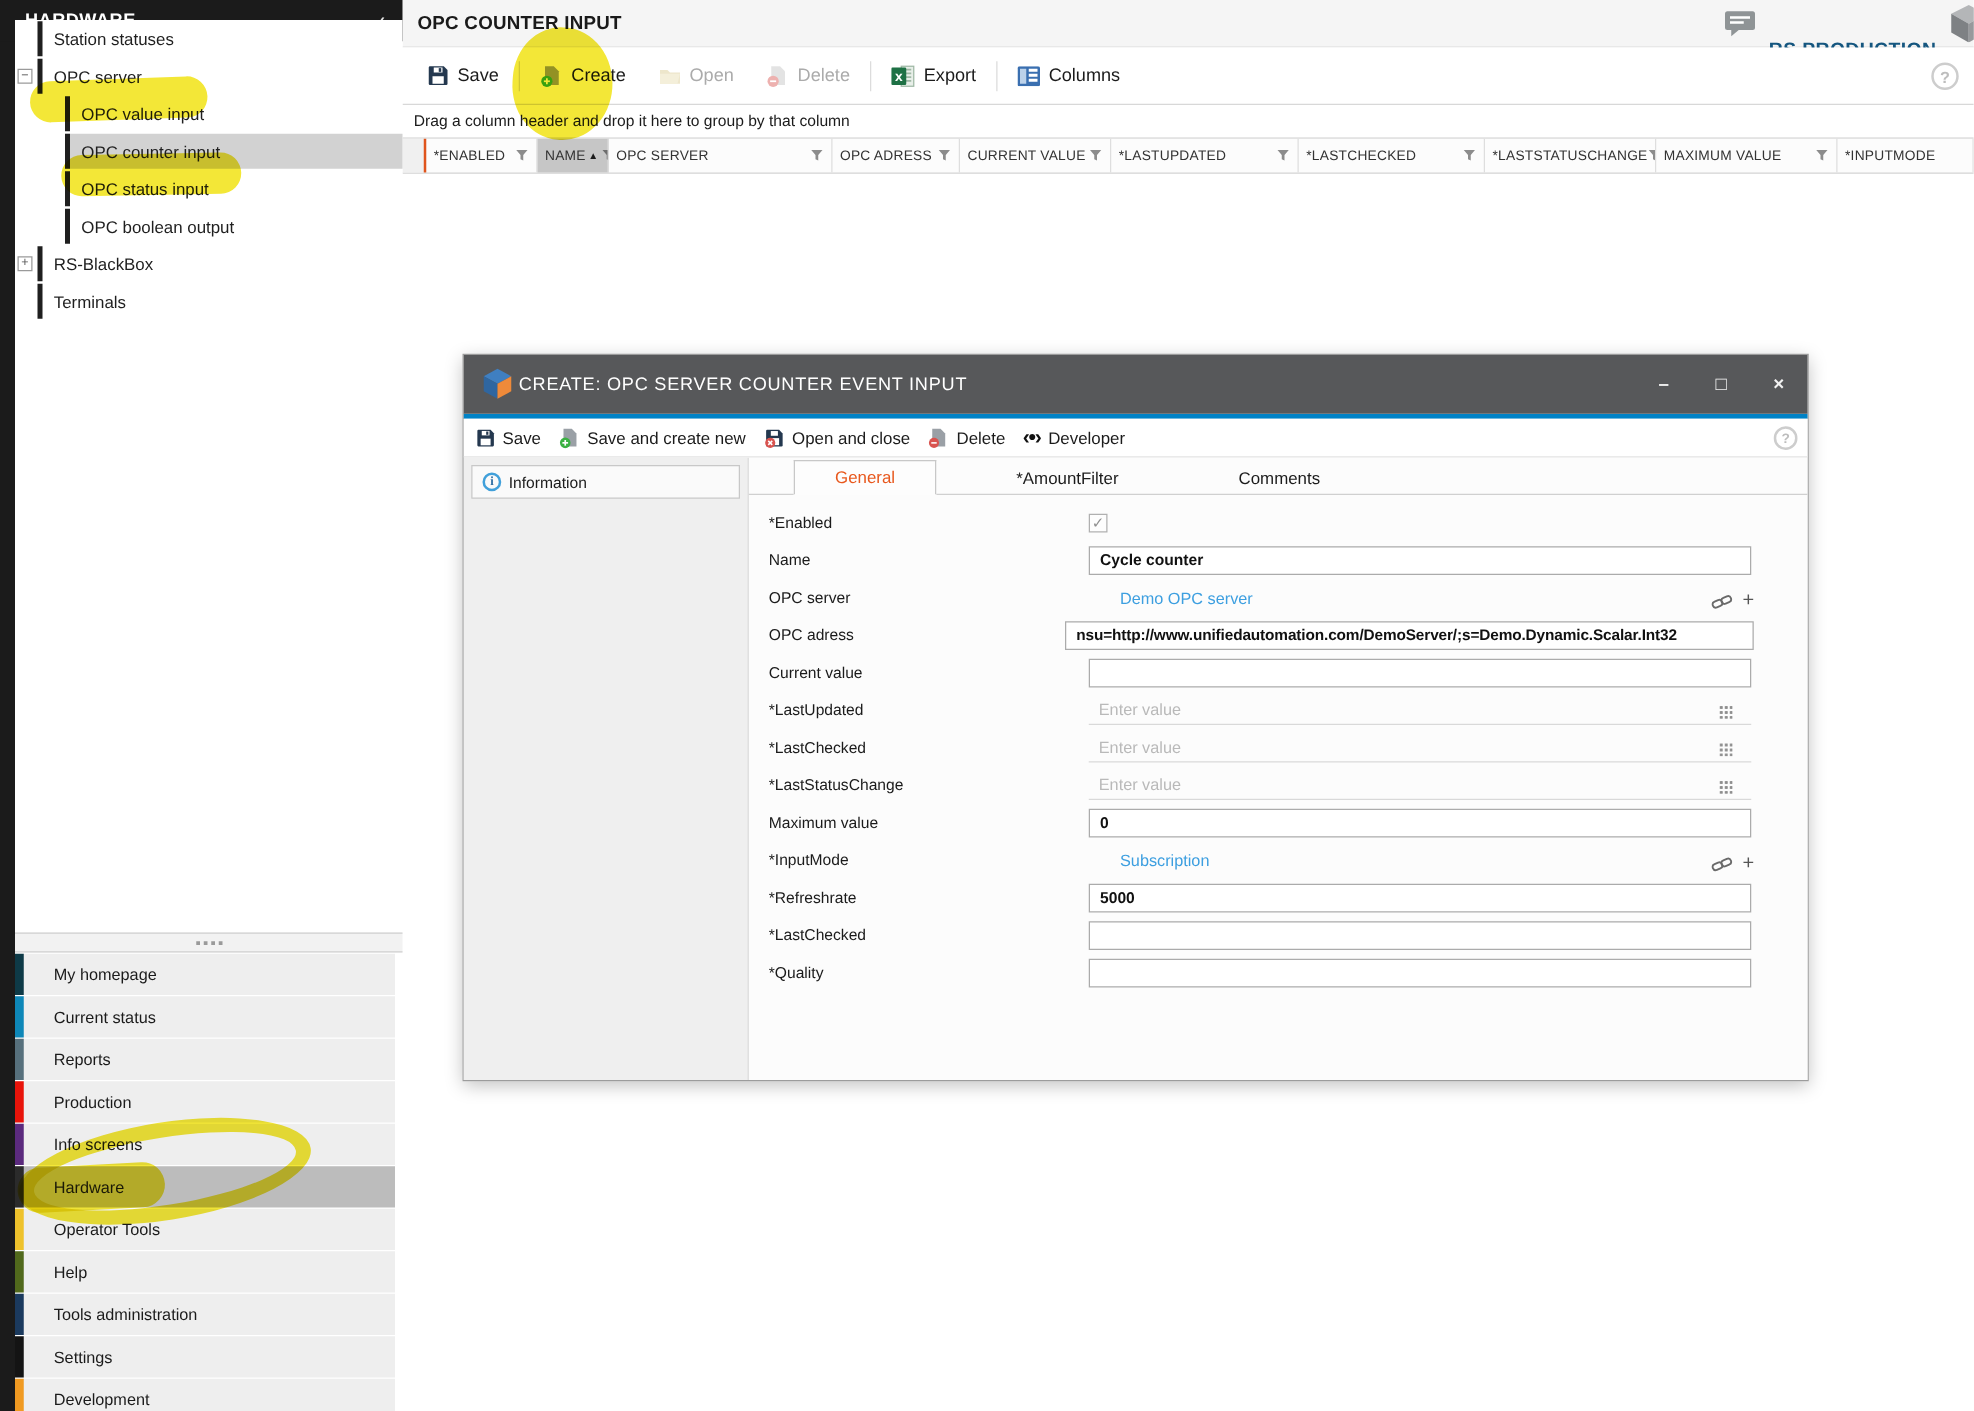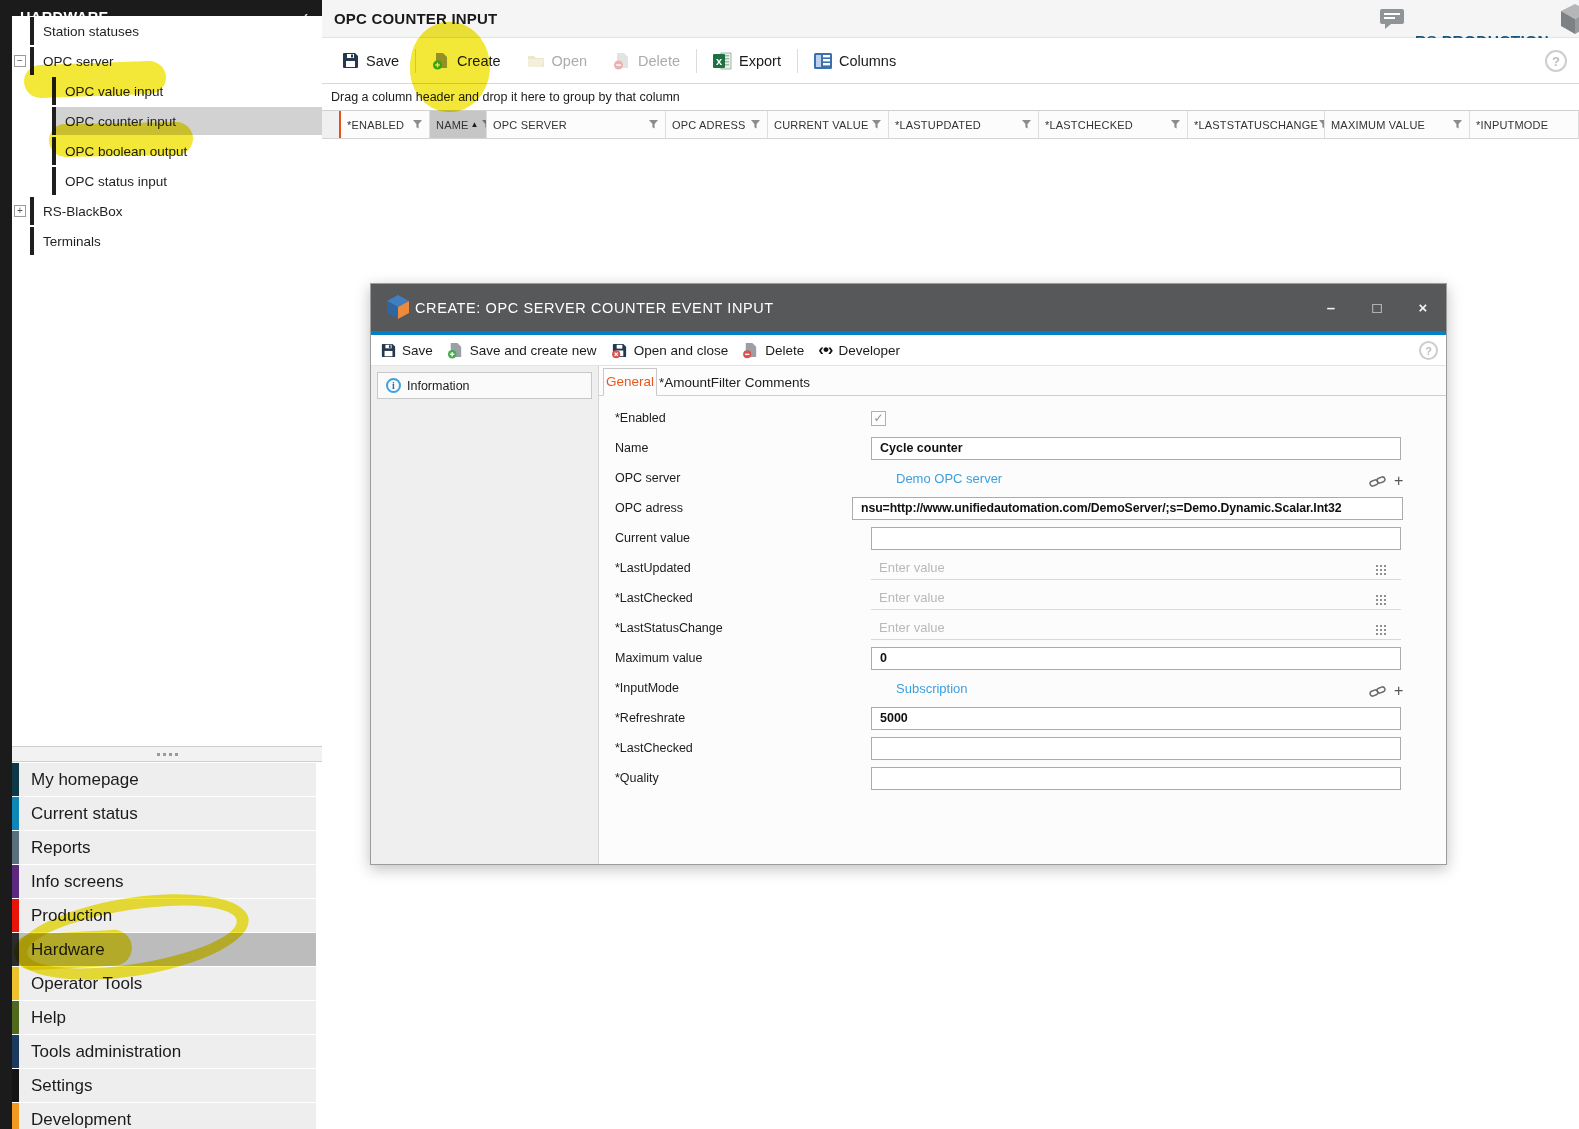--- a/index.html
+++ b/index.html
@@ -27,21 +27,21 @@
   .expander { position:absolute; left:2px; top:9px; width:12px; height:12px; border:1px solid #9a9a9a;
               background:#fff; color:#555; font-size:10px; line-height:10px; text-align:center; cursor:pointer; }
 
   .splitter { position:absolute; left:12px; top:746px; width:310px; height:16px; background:#f2f2f2;
               border-top:1px solid #cfcfcf; border-bottom:1px solid #cfcfcf;
               display:flex; align-items:center; justify-content:center; gap:3px; cursor:row-resize; }
   .splitter i { width:3px; height:3px; background:#9a9a9a; display:block; }
 
   .menu { position:absolute; left:12px; top:763px; width:304px; }
   .menu-item { height:33px; margin-bottom:1px; background:#eeeeee; display:flex; align-items:center;
-               padding-left:12px; font-size:17px; color:#1b1b1b; border-left:7px solid #888; cursor:pointer;text-align:right; }
+               padding-left:24px; font-size:13px; color:#1b1b1b; border-left:7px solid #888; cursor:pointer;text-align:right; }
   .menu-item.selected { background:#bcbcbc; }
 
   
   .main { position:absolute; left:322px; top:0; right:0; height:100%; background:#fff; }
   .main-title { height:38px; background:#f5f5f5; border-bottom:1px solid #e3e3e3;
                 display:flex; align-items:center; padding-left:12px; position:relative; }
   .main-title .pt { font-weight:bold; font-size:15px; color:#1a1a1a; letter-spacing:.2px; }
   .brand { position:absolute; right:0; top:0; height:38px; display:flex; align-items:center; gap:10px; }
   .brand .bname { color:#15567f; font-weight:bold; font-size:15.5px; letter-spacing:.3px;margin-top:44px; }
   .brand svg { display:block; }
@@ -88,21 +88,21 @@
   .dlg-left { width:227px; background:#efefef; padding:6px; }
   .info-box { height:27px; background:#fafafa; border:1px solid #c8c8c8; display:flex; align-items:center;
               gap:6px; padding-left:8px; cursor:pointer; }
   .info-icon { width:15px; height:15px; border:2px solid #41a0da; border-radius:50%; color:#2d6da3;
                font-size:10px; font-weight:bold; font-family:"Liberation Serif",serif;
                display:flex; align-items:center; justify-content:center; }
   .info-box .lbl { font-size:12.5px; color:#1b1b1b; }
 
   .dlg-right { flex:1; background:#fcfcfc; border-left:1px solid #d6d6d6; }
   .tabstrip { height:30px; display:flex; align-items:flex-end; border-bottom:1px solid #d0d0d0; padding-left:4px; }
-  .tab { padding:5px 2px 6px; font-size:13.5px; color:#1b1b1b; cursor:pointer; margin-bottom:-1px; }
+  .tab { padding:5px 32px 6px; font-size:13.5px; color:#1b1b1b; cursor:pointer; margin-bottom:-1px;margin-left:32px; }
   .tab.active { color:#e8581d; background:#fdfdfd; border:1px solid #c8c8c8; border-bottom:1px solid #fdfdfd; }
 
   .form { padding-top:7px; }
   .frow { height:30px; display:flex; align-items:center; }
   .flabel { width:272px; padding-left:16px; font-size:12.5px; color:#1b1b1b; }
   .fctrl { flex:1; display:flex; align-items:center; position:relative; }
   .tinput { width:530px; height:23px; border:1px solid #ababab; background:#fff; padding:0 8px;
             font-size:12.5px; font-weight:bold; color:#111; font-family:"Liberation Sans",sans-serif; outline:none; }
   .tinput.wide { margin-left:-19px; width:551px; font-size:12.3px; letter-spacing:-.1px; }
   .pinput { width:530px; height:23px; border:none; border-bottom:1px solid #d9d9d9; background:transparent;
@@ -160,26 +160,26 @@
             <span>OPC value input</span>
           </div>
       </div>
       <div class="tree-item lvl2 selected">
         <div class="tree-inner">
             <span>OPC counter input</span>
           </div>
       </div>
       <div class="tree-item lvl2">
         <div class="tree-inner">
+            <span>OPC status input</span>
+          </div>
+      </div>
+      <div class="tree-item lvl2">
+        <div class="tree-inner">
             <span>OPC boolean output</span>
-          </div>
-      </div>
-      <div class="tree-item lvl2">
-        <div class="tree-inner">
-            <span>OPC status input</span>
           </div>
       </div>
       <div class="tree-item lvl1">
         <span class="expander">+</span>
         <div class="tree-inner">
             <span>RS-BlackBox</span>
           </div>
       </div>
       <div class="tree-item lvl1">
         <div class="tree-inner">
@@ -198,25 +198,25 @@
     <div class="menu">
       <div class="menu-item" style="border-left-color: rgb(14, 58, 71);">
           <span>My homepage</span>
         </div>
       <div class="menu-item" style="border-left-color: rgb(14, 135, 184);">
           <span>Current status</span>
         </div>
       <div class="menu-item" style="border-left-color: rgb(87, 112, 124);">
           <span>Reports</span>
         </div>
+      <div class="menu-item" style="border-left-color: rgb(232, 20, 10);">
+          <span>Production</span>
+        </div>
       <div class="menu-item" style="border-left-color: rgb(91, 42, 126);">
           <span>Info screens</span>
-        </div>
-      <div class="menu-item" style="border-left-color: rgb(232, 20, 10);">
-          <span>Production</span>
         </div>
       <div class="menu-item selected" style="border-left-color: rgb(43, 43, 43);">
           <span>Hardware</span>
         </div>
       <div class="menu-item" style="border-left-color: rgb(238, 194, 44);">
           <span>Operator Tools</span>
         </div>
       <div class="menu-item" style="border-left-color: rgb(81, 105, 28);">
           <span>Help</span>
         </div>

